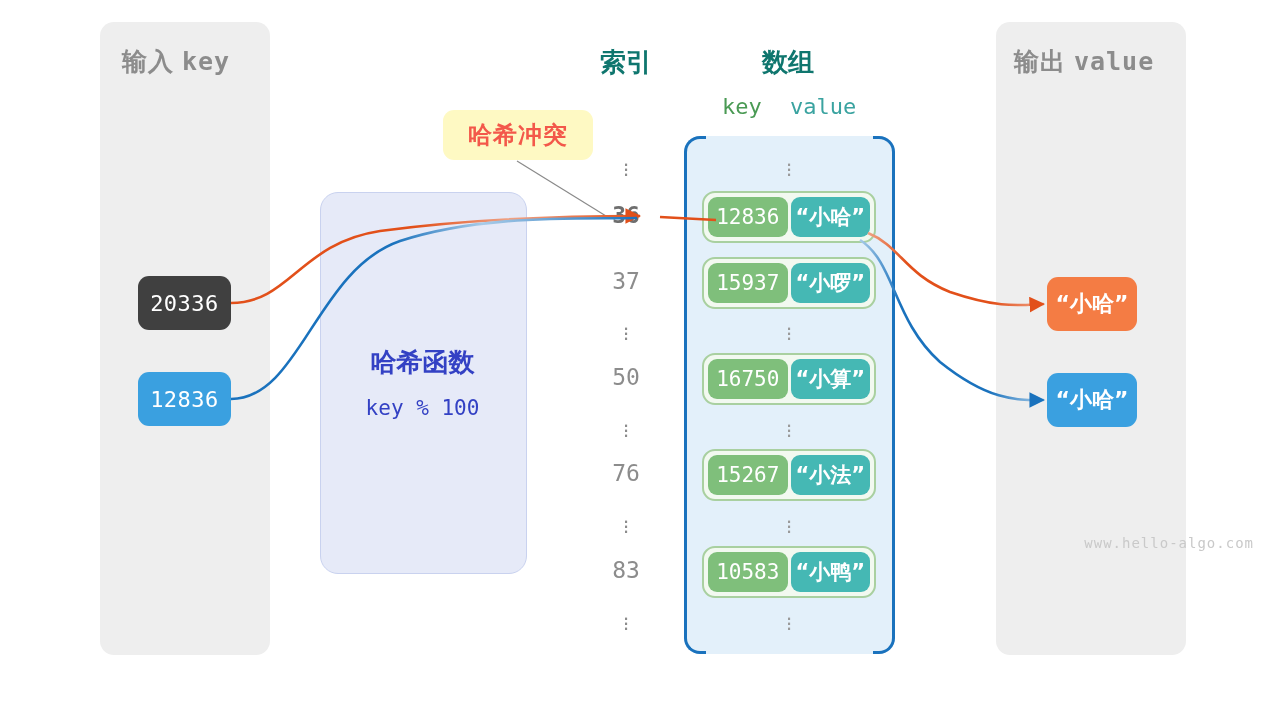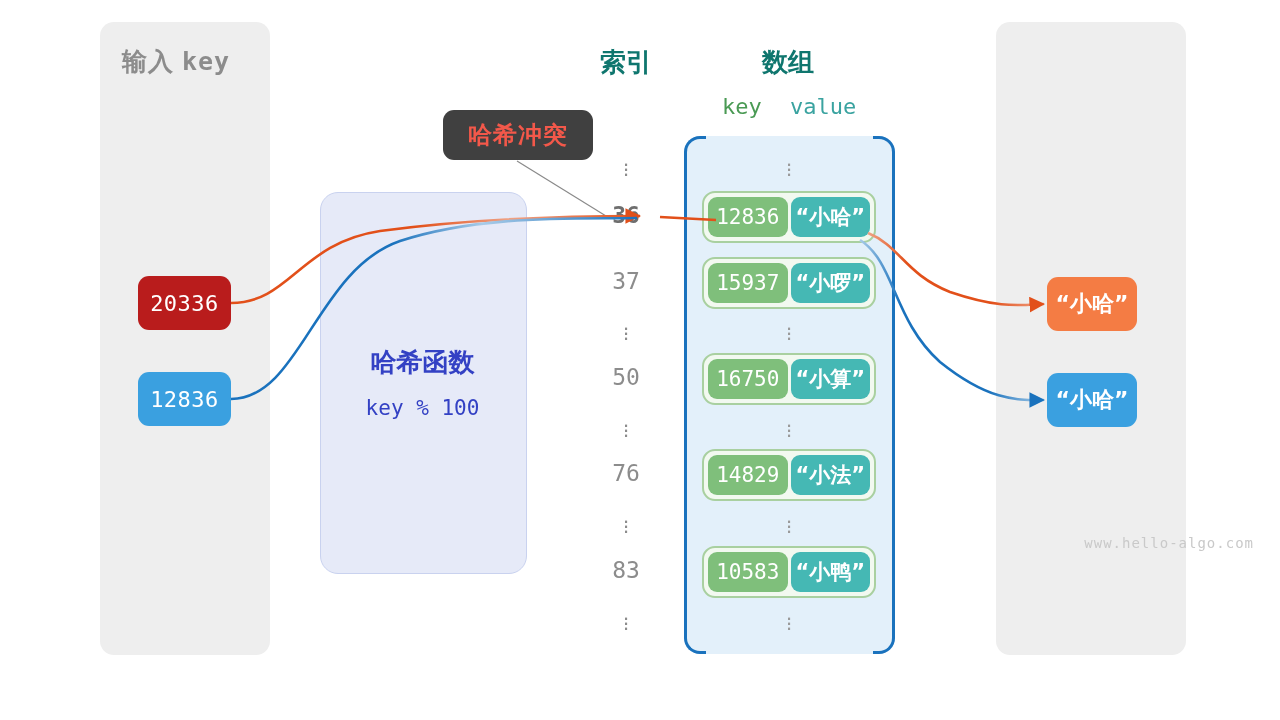--- a/index.html
+++ b/index.html
@@ -39,21 +39,21 @@
     font-size:26px;font-weight:bold;color:#3341c4;
   }
   #hash-formula{
     position:absolute;width:100%;text-align:center;
     font-size:21px;color:#3341c4;
     font-family:"DejaVu Sans Mono","Liberation Mono",monospace;
   }
 
   
   #collision-box{
-    position:absolute;background:#404040;border-radius:11px;
+    position:absolute;background:#fef9c3;border-radius:11px;
     display:flex;align-items:center;justify-content:center;
   }
   #collision-label{
     font-size:24px;font-weight:bold;color:#f3584a;letter-spacing:1px;
   }
 
   
   .idx{
     position:absolute;width:70px;text-align:center;
     font-size:23px;color:#8c8c8c;
@@ -123,20 +123,24 @@
 
 <div id="stage">
 
   <div class="side-panel" id="input-panel" style="left:100px;top:22px;width:170px;height:633px;"></div>
   <div class="panel-title" style="left:122px;top:45px;">
     <span>输入</span>
     <span class="mono">key</span>
   </div>
 
   <div class="side-panel" id="output-panel" style="left:996px;top:22px;width:190px;height:633px;"></div>
+  <div class="panel-title" style="left:1014px;top:45px;">
+    <span>输出</span>
+    <span class="mono">value</span>
+  </div>
 
   <div class="col-head" style="left:598px;top:45px;width:56px;text-align:center;">索引</div>
   <div class="col-head" style="left:760px;top:45px;width:56px;text-align:center;">数组</div>
   <div class="sub-head" style="left:722px;top:94px;color:#4a9a54;">key</div>
   <div class="sub-head" style="left:790px;top:94px;color:#3aa3a0;">value</div>
 
   <div id="hash-box" style="left:320px;top:192px;width:205px;height:380px;"></div>
   <div id="hash-title" style="left:320px;top:345px;width:205px;">哈希函数</div>
   <div id="hash-formula" style="left:320px;top:396px;width:205px;">key % 100</div>
 
@@ -203,41 +207,41 @@
       <div class="kv" style="left: 702px; top: 353px; width: 174px; height: 52px;">
         <div class="k">16750</div>
         <div class="v">“小算”</div>
       </div>
       <div class="adots" style="left: 769px; top: 417px;">
         <span>.</span>
         <span>.</span>
         <span>.</span>
       </div>
       <div class="kv" style="left: 702px; top: 449px; width: 174px; height: 52px;">
-        <div class="k">14829</div>
+        <div class="k">15267</div>
         <div class="v">“小法”</div>
       </div>
       <div class="adots" style="left: 769px; top: 513px;">
         <span>.</span>
         <span>.</span>
         <span>.</span>
       </div>
       <div class="kv" style="left: 702px; top: 546px; width: 174px; height: 52px; justify-content: space-between;">
         <div class="k">10583</div>
         <div class="v">“小鸭”</div>
       </div>
       <div class="adots" style="left: 769px; top: 610px;">
         <span>.</span>
         <span>.</span>
         <span>.</span>
       </div>
     </div>
 
   <div id="input-keys">
-      <div class="pill" style="left: 138px; top: 276px; width: 93px; height: 54px; background: #b91c1c;">20336</div>
+      <div class="pill" style="left: 138px; top: 276px; width: 93px; height: 54px; background: #404040;">20336</div>
       <div class="pill" style="left: 138px; top: 372px; width: 93px; height: 54px; background: rgb(58, 160, 224);">12836</div>
     </div>
 
   <div id="output-values">
       <div class="pill cjk" style="left: 1047px; top: 277px; width: 90px; height: 54px; background: rgb(244, 124, 68);">“小哈”</div>
       <div class="pill cjk" style="left: 1047px; top: 373px; width: 90px; height: 54px; background: rgb(58, 160, 224);">“小哈”</div>
     </div>
 
   <svg class="wires" viewBox="0 0 1280 720">
     <defs>

